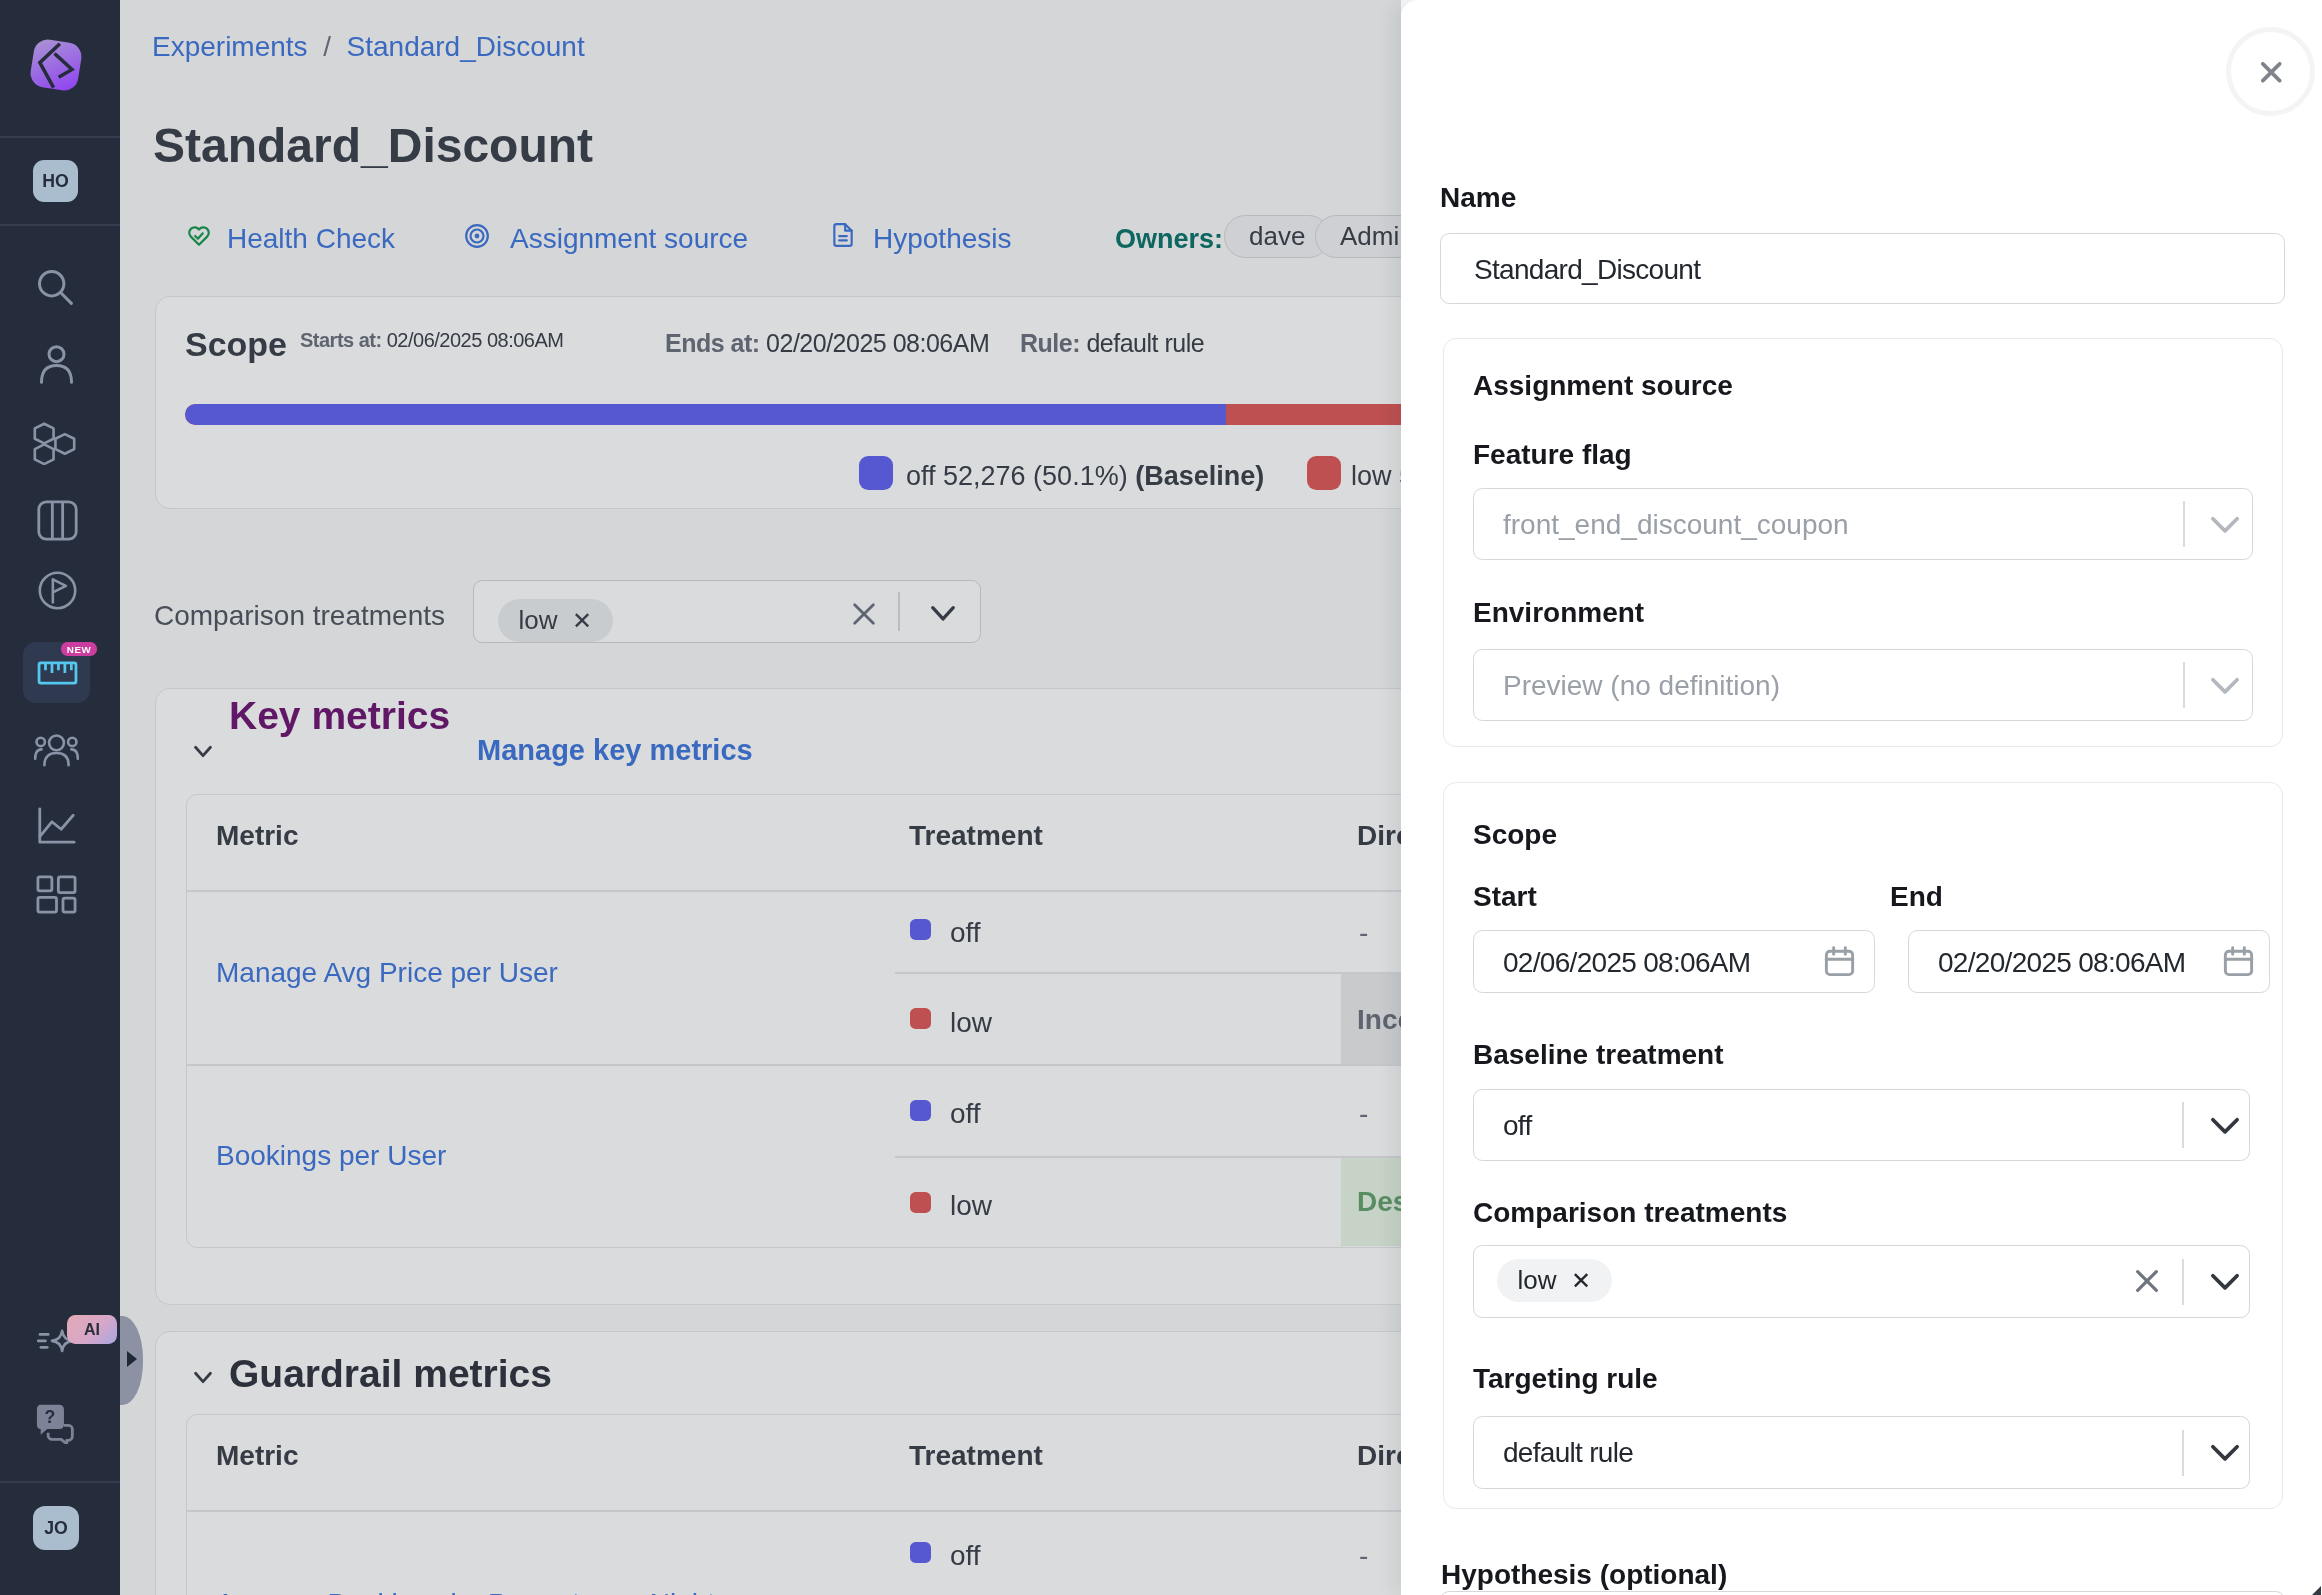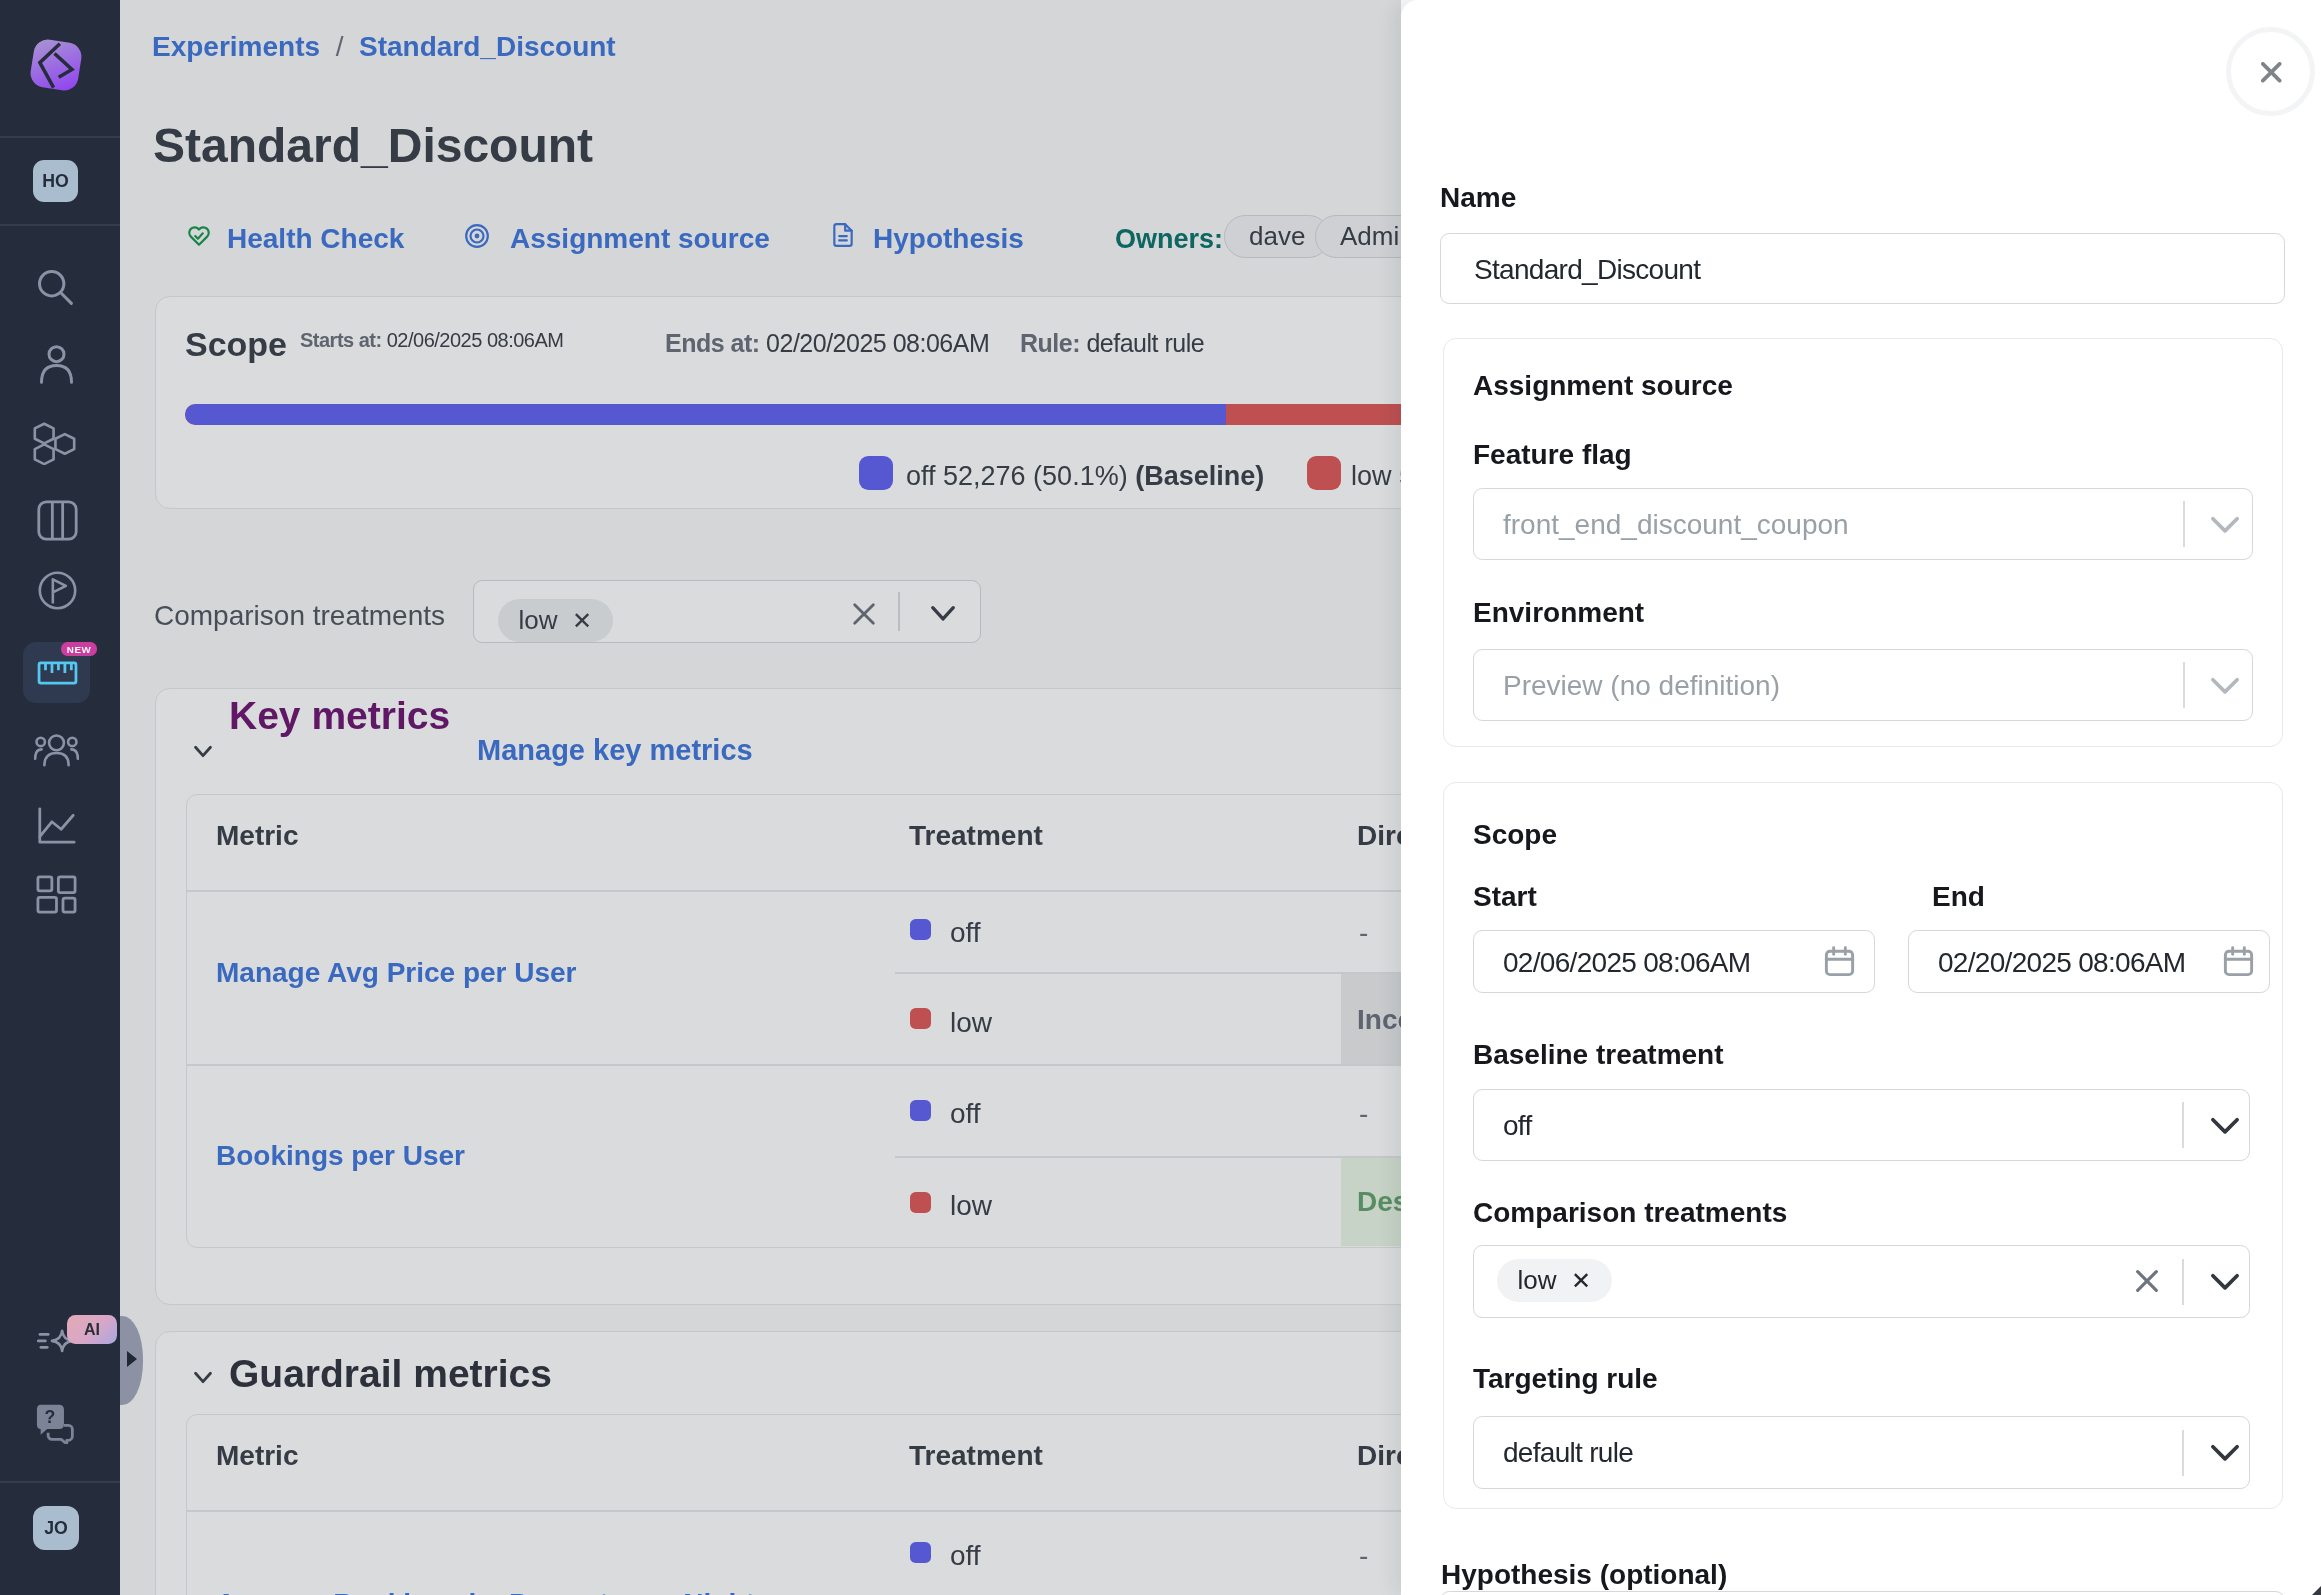--- a/index.html
+++ b/index.html
@@ -1,19 +1,19 @@
 <!DOCTYPE html>
 <html style="font-size:15px"><head>
 <meta charset="utf-8">
 <style>
 *{margin:0;padding:0;box-sizing:border-box}
 html,body{width:2322px;height:1595px;overflow:hidden;background:#fff;font-family:"Liberation Sans",sans-serif;}
 .abs{position:absolute}
 #main{position:absolute;left:0;top:0;width:2322px;height:1595px;background:#f8f9fa;}
-.link{color:#4479de;font-weight:700;text-decoration:none}
+.link{color:#4479de;font-weight:400;text-decoration:none}
 .card{position:absolute;background:#fff;border:1.9px solid #e7e8ea;border-radius:15px}
 .tbl{position:absolute;background:#fff;border:1.9px solid #e7e8ea;border-radius:11.2px}
 .thead{font-size:28px;font-weight:700;color:#3f454f}
 .cell30{font-size:28px;color:#3f454f}
 .sq{position:absolute;width:20.5px;height:20.5px;border-radius:5.6px}
 .hline{position:absolute;height:1.9px;background:#e7e8eb}
 #overlay{position:absolute;left:0;top:0;width:1401px;height:1595px;background:rgba(8,12,22,0.15);z-index:10}
 #sidebar{position:absolute;left:0;top:0;width:120px;height:1595px;background:#252c3c;z-index:30}
 .sdiv{position:absolute;left:0;width:120px;height:1.9px;background:#343c4d}
 .badge{position:absolute;background:#a9bdce;color:#252c3c;font-weight:700;display:flex;align-items:center;justify-content:center}
@@ -245,21 +245,21 @@
   <div class="inp" style="left:72px;top:649px;width:780px;height:72px"></div>
   <div class="abs ph" style="left:102px;top:670px">Preview (no definition)</div>
   <div class="vline" style="left:782px;top:662px;height:46px"></div>
   <svg class="abs" style="left:807px;top:676px" width="34" height="20.5" viewBox="0 0 36 22" fill="none" stroke="#b3b8bf" stroke-width="4" stroke-linecap="round" stroke-linejoin="round">
       <path d="M5 4 L18 17 L31 4"></path>
     </svg>
 
   <div class="gbox" style="left:42px;top:782px;width:840px;height:727px"></div>
   <div class="dlbl" style="left:72px;top:819px">Scope</div>
   <div class="dlbl" style="left:72px;top:881px">Start</div>
-  <div class="dlbl" style="left:531px;top:881px">End</div>
+  <div class="dlbl" style="left:489px;top:881px">End</div>
   <div class="inp" style="left:72px;top:930px;width:402px;height:63px"></div>
   <div class="abs val" style="left:102px;top:947px">02/06/2025 08:06AM</div>
   <svg class="abs" style="left:421px;top:943px" width="35" height="37" viewBox="0 0 24 24" fill="none" stroke="#9aa0a8" stroke-width="2" stroke-linecap="round">
       <rect x="3" y="5" width="18" height="16" rx="2.5"></rect>
       <path d="M3 10.5 L21 10.5"></path>
       <path d="M8 2.5 L8 7"></path>
       <path d="M16 2.5 L16 7"></path>
     </svg>
   <div class="inp" style="left:507px;top:930px;width:362px;height:63px"></div>
   <div class="abs val" style="left:537px;top:947px">02/20/2025 08:06AM</div>

